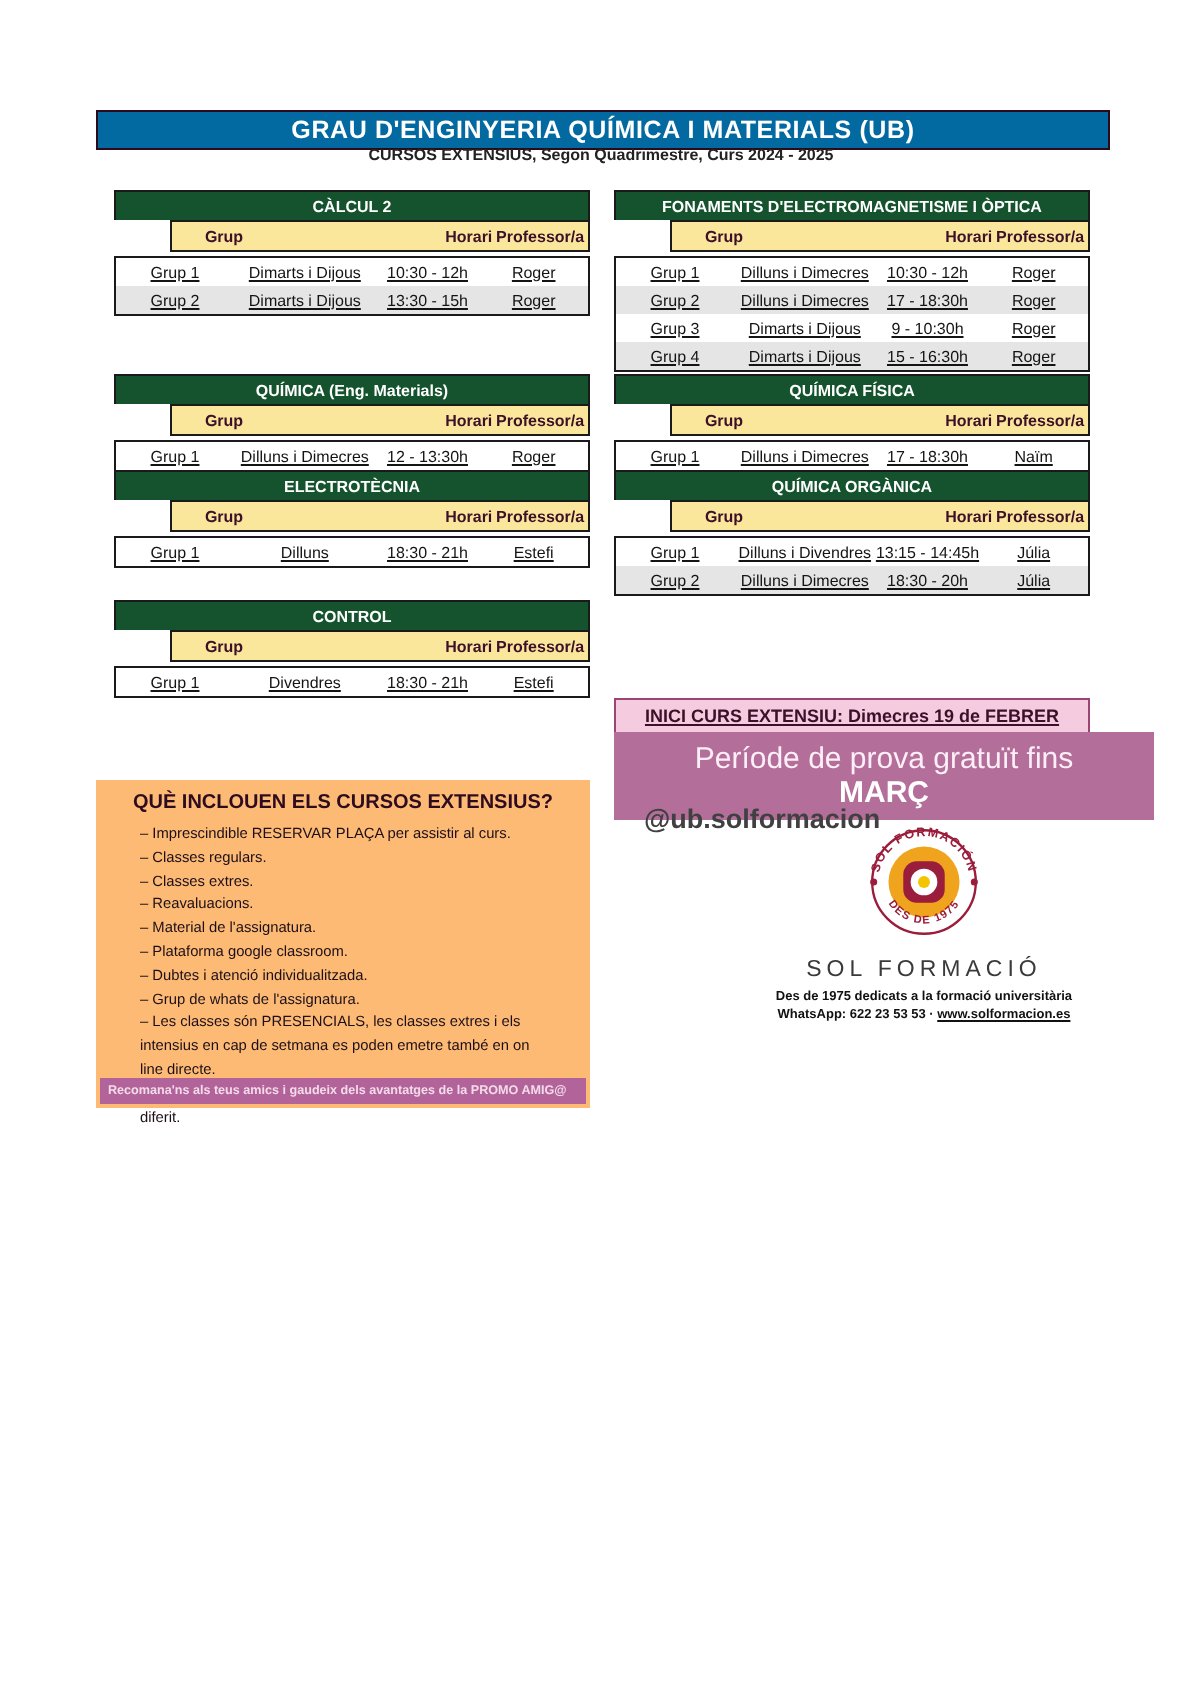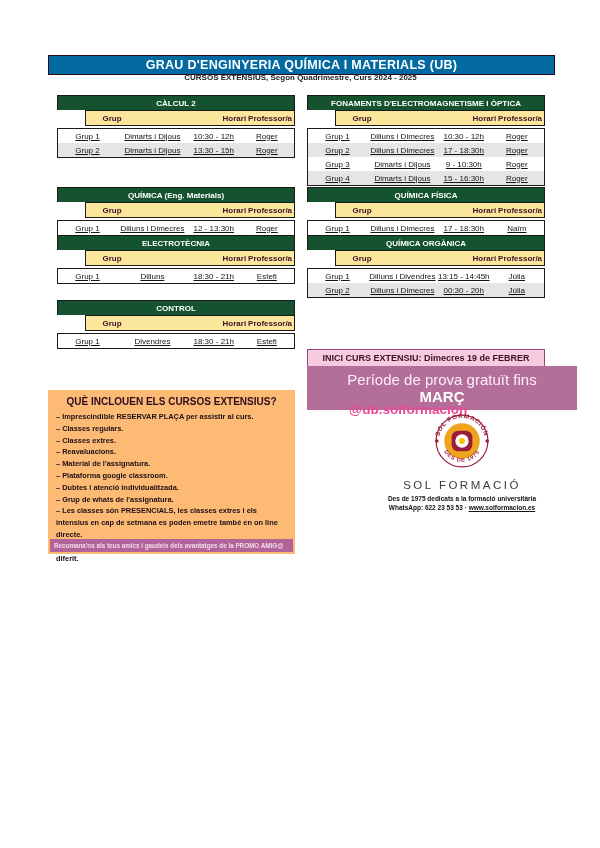--- a/index.html
+++ b/index.html
@@ -28,35 +28,35 @@
   .c-grup{width:25%;text-align:center}
   .c-days{width:30%;text-align:center}
   .c-time{width:22%;text-align:center}
   .c-prof{width:23%;text-align:center}
 
   
   .includes{position:absolute;left:48px;top:350px;width:247px;height:164px;
             background:#fdba74;margin-top:40px;}
   .inc-title{font-size:10px;font-weight:bold;text-align:center;color:#2e0c20;
              padding:6px 0 4px;}
-  .inc-item{font-size:7.4px;font-weight:bold;color:#1d0f18;padding:0 8px;
+  .inc-item{font-size:7.4px;font-weight:normal;color:#1d0f18;padding:0 22px;
             line-height:11.8px;}
   .inc-item::before{content:"– ";}
   .inc-promo{position:absolute;bottom:2px;left:2px;right:2px;background:#b2639a;
              color:#f3dcea;font-size:6.3px;font-weight:bold;padding:3px 4px;}
 
   
   .inici{position:absolute;left:307px;top:349px;width:236px;background:#f5cbdf;
          border:1px solid #9c4474;color:#3d1029;font-weight:bold;font-size:9px;
-         text-align:center;padding:3px 0;}
+         text-align:center;padding:3px 0;text-decoration:underline;}
   .prova{position:absolute;left:307px;top:366px;width:238px;background:#b36f99;
          color:#fdeef8;font-size:15px;text-align:center;padding:5px 16px;}
   .prova strong{color:#fff;}
-  .insta{position:absolute;left:321px;top:402px;font-size:13.5px;font-weight:bold;
-         color:#ec4899;padding-left:28px;}
+  .insta{position:absolute;left:294px;top:402px;font-size:13.5px;font-weight:bold;
+         color:#404040;padding-left:28px;}
   .brandblock{position:absolute;left:368px;top:404px;width:188px;text-align:center;}
   .logo{width:74px;height:74px;margin:0 auto;display:block;}
   .brand{font-size:11.5px;letter-spacing:2.5px;color:#3a3a3a;margin-top:1px;}
   .tagline{font-size:6.5px;font-weight:bold;color:#111;margin-top:4px;}
   .contact{font-size:6.5px;font-weight:bold;color:#111;margin-top:2px;}
   .contact .lnk{text-decoration:underline;cursor:pointer;}
 </style>
 </head>
 <body>
 
@@ -179,21 +179,21 @@
       <div class="t-body">
         <div class="t-row">
           <div class="c-grup">Grup 1</div>
           <div class="c-days">Dilluns i Divendres</div>
           <div class="c-time">13:15 - 14:45h</div>
           <div class="c-prof">Júlia</div>
         </div>
         <div class="t-row alt">
           <div class="c-grup">Grup 2</div>
           <div class="c-days">Dilluns i Dimecres</div>
-          <div class="c-time">00:30 - 20h</div>
+          <div class="c-time">18:30 - 20h</div>
           <div class="c-prof">Júlia</div>
         </div>
       </div>
     </div>
   <div class="ctable" style="left:57px;top:300px">
       <div class="t-title">CONTROL</div>
       <div class="t-head">
         <div class="h-grup">Grup</div>
         <div class="h-horari">Horari</div>
         <div class="h-prof">Professor/a</div>

